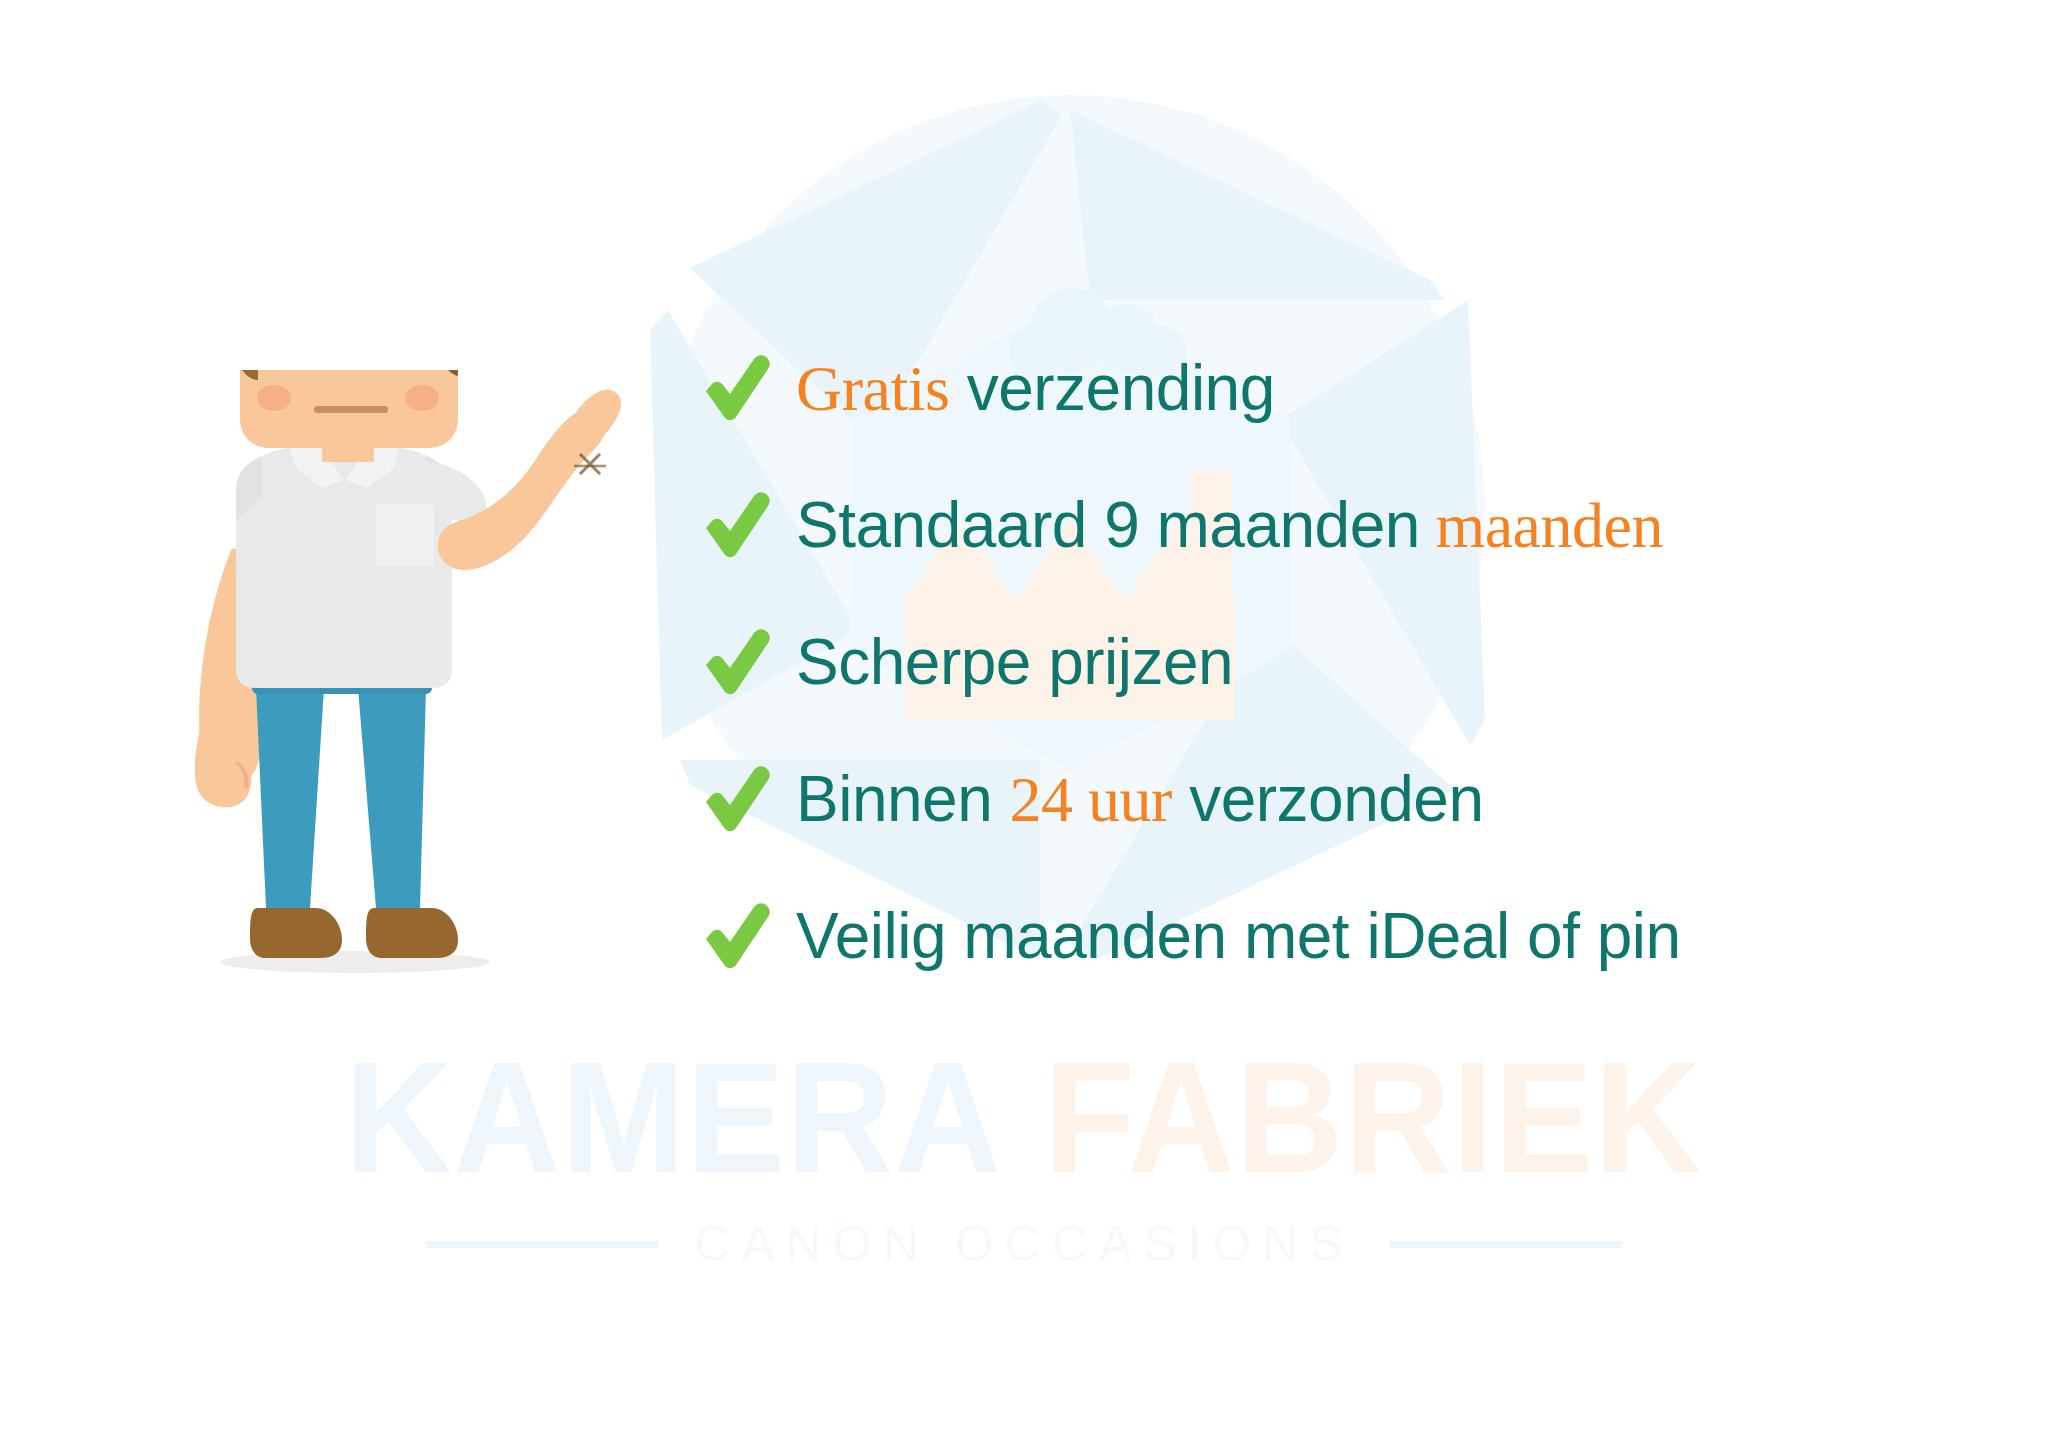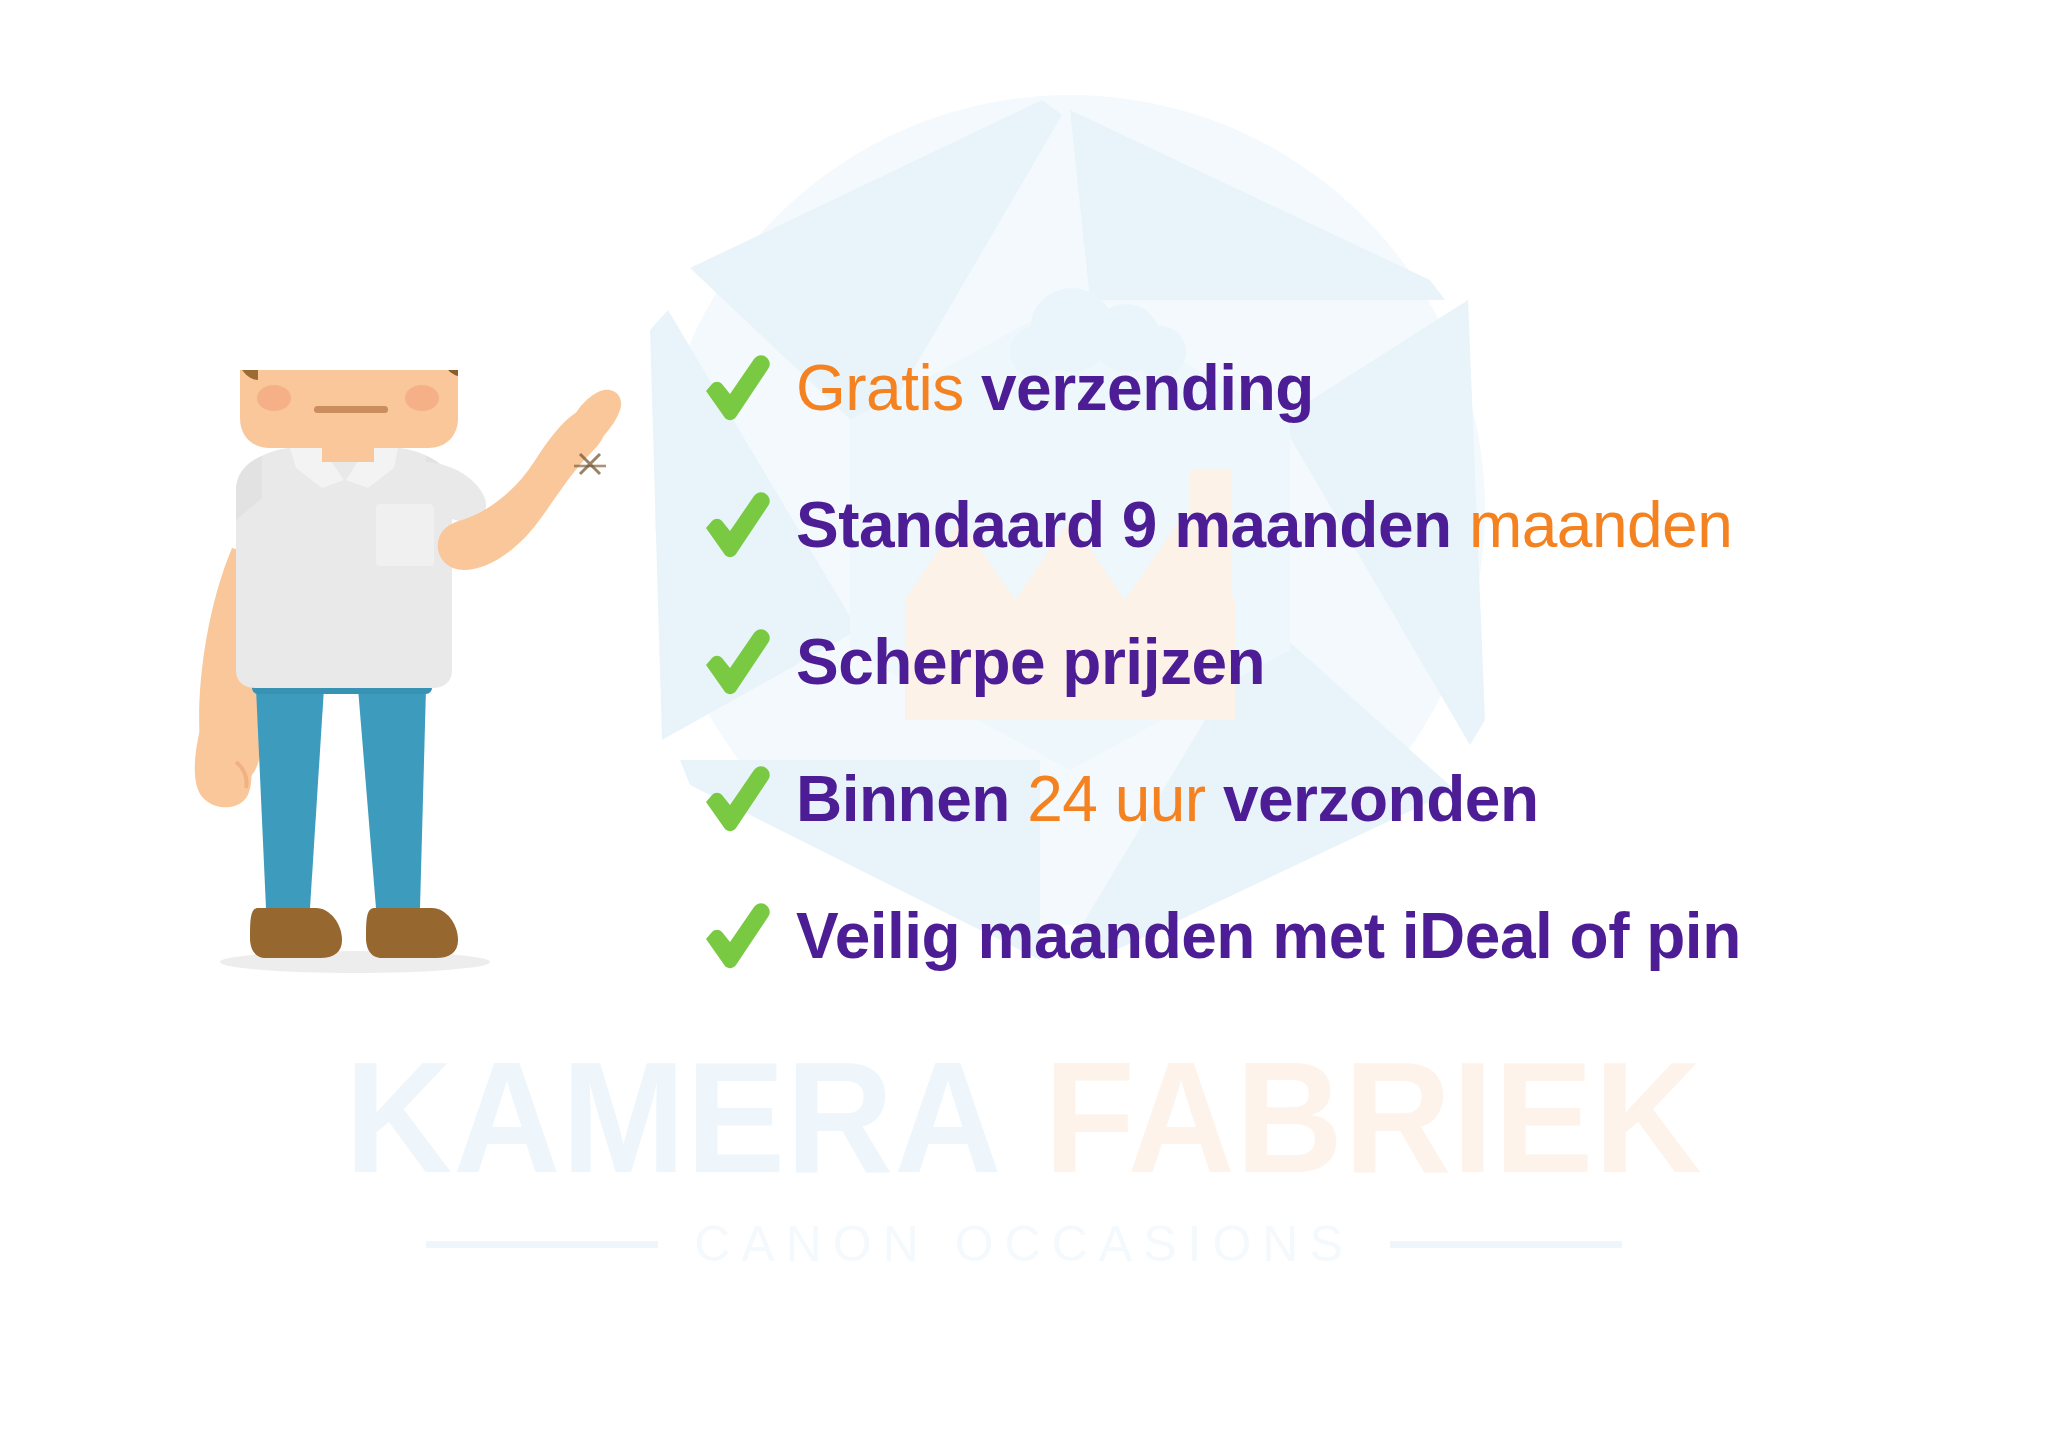--- a/index.html
+++ b/index.html
@@ -55,22 +55,22 @@
     align-items: center;
     justify-content: flex-start;
   }
   .benefit-text {
     font-size: 64px;
     line-height: 1.05;
     letter-spacing: -0.5px;
     white-space: nowrap;
     font-weight: 400;
   }
-  .seg-blue   { color: #4c1d95; font-weight: bold; }
-  .seg-orange { color: #f58220; }
+  .seg-blue   { color: #0f766e; }
+  .seg-orange { color: #f58220; font-family: Liberation Serif, serif; }
 
   
   .logo-mark {
     position: absolute;
     left: 0;
     top: 1038px;
     width: 2048px;
     text-align: center;
   }
   .logo-word {

